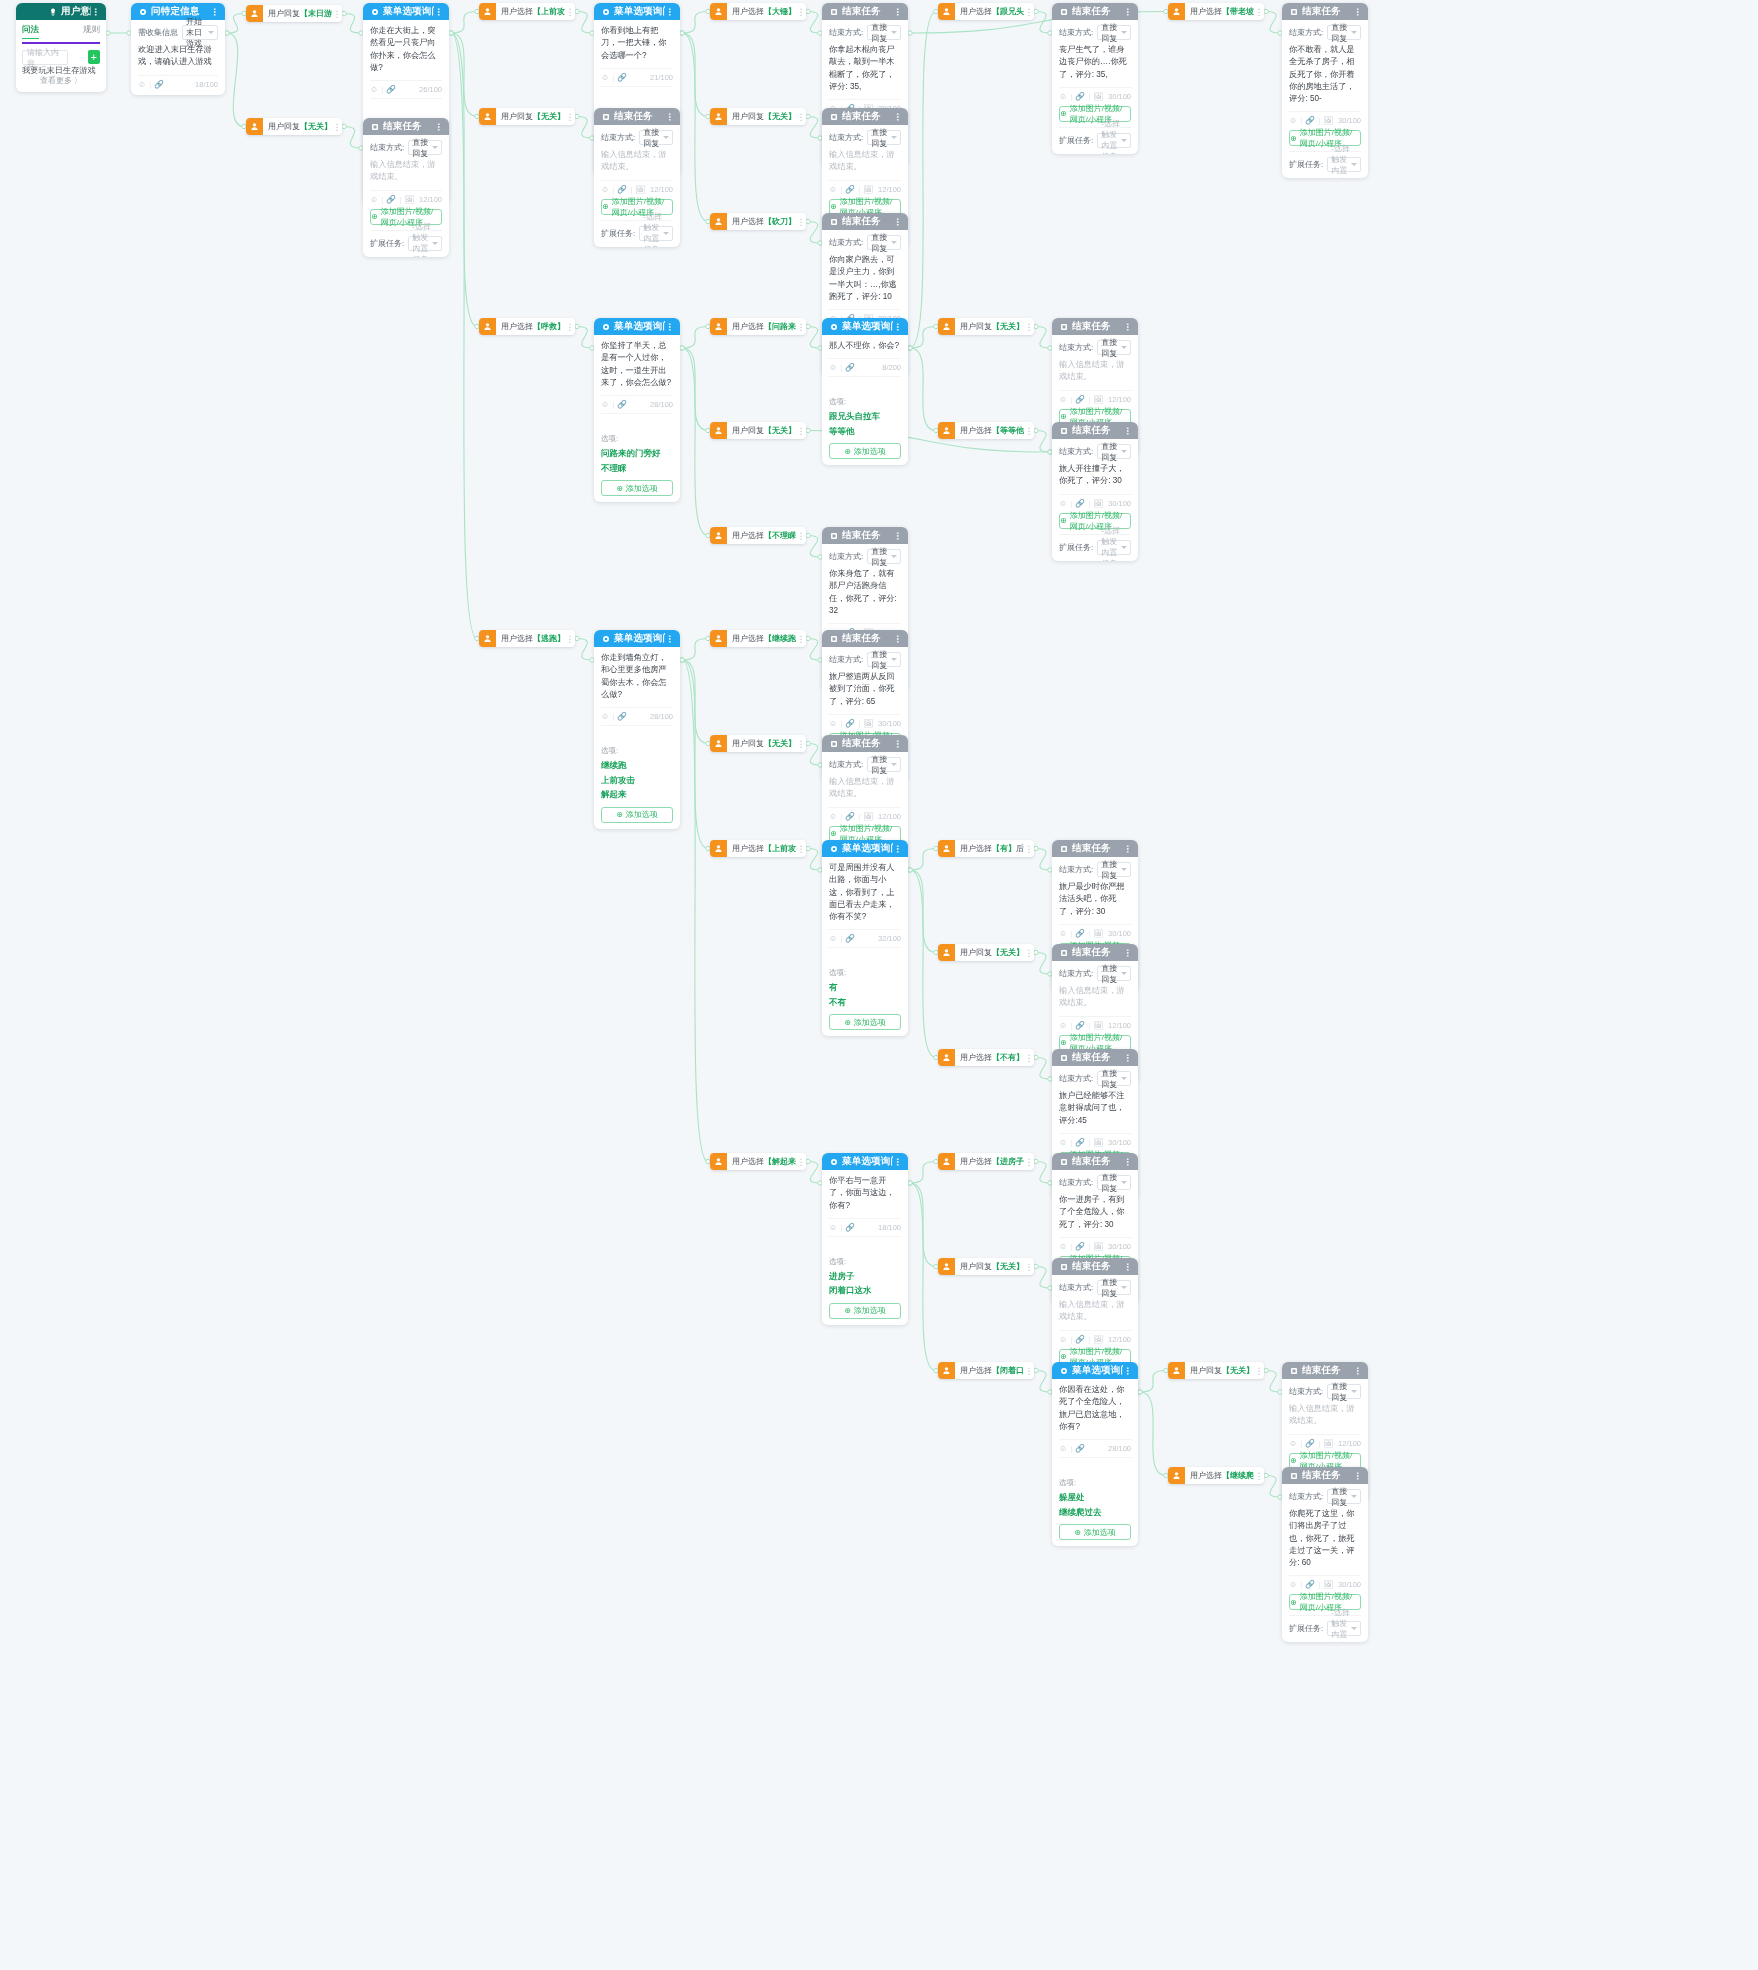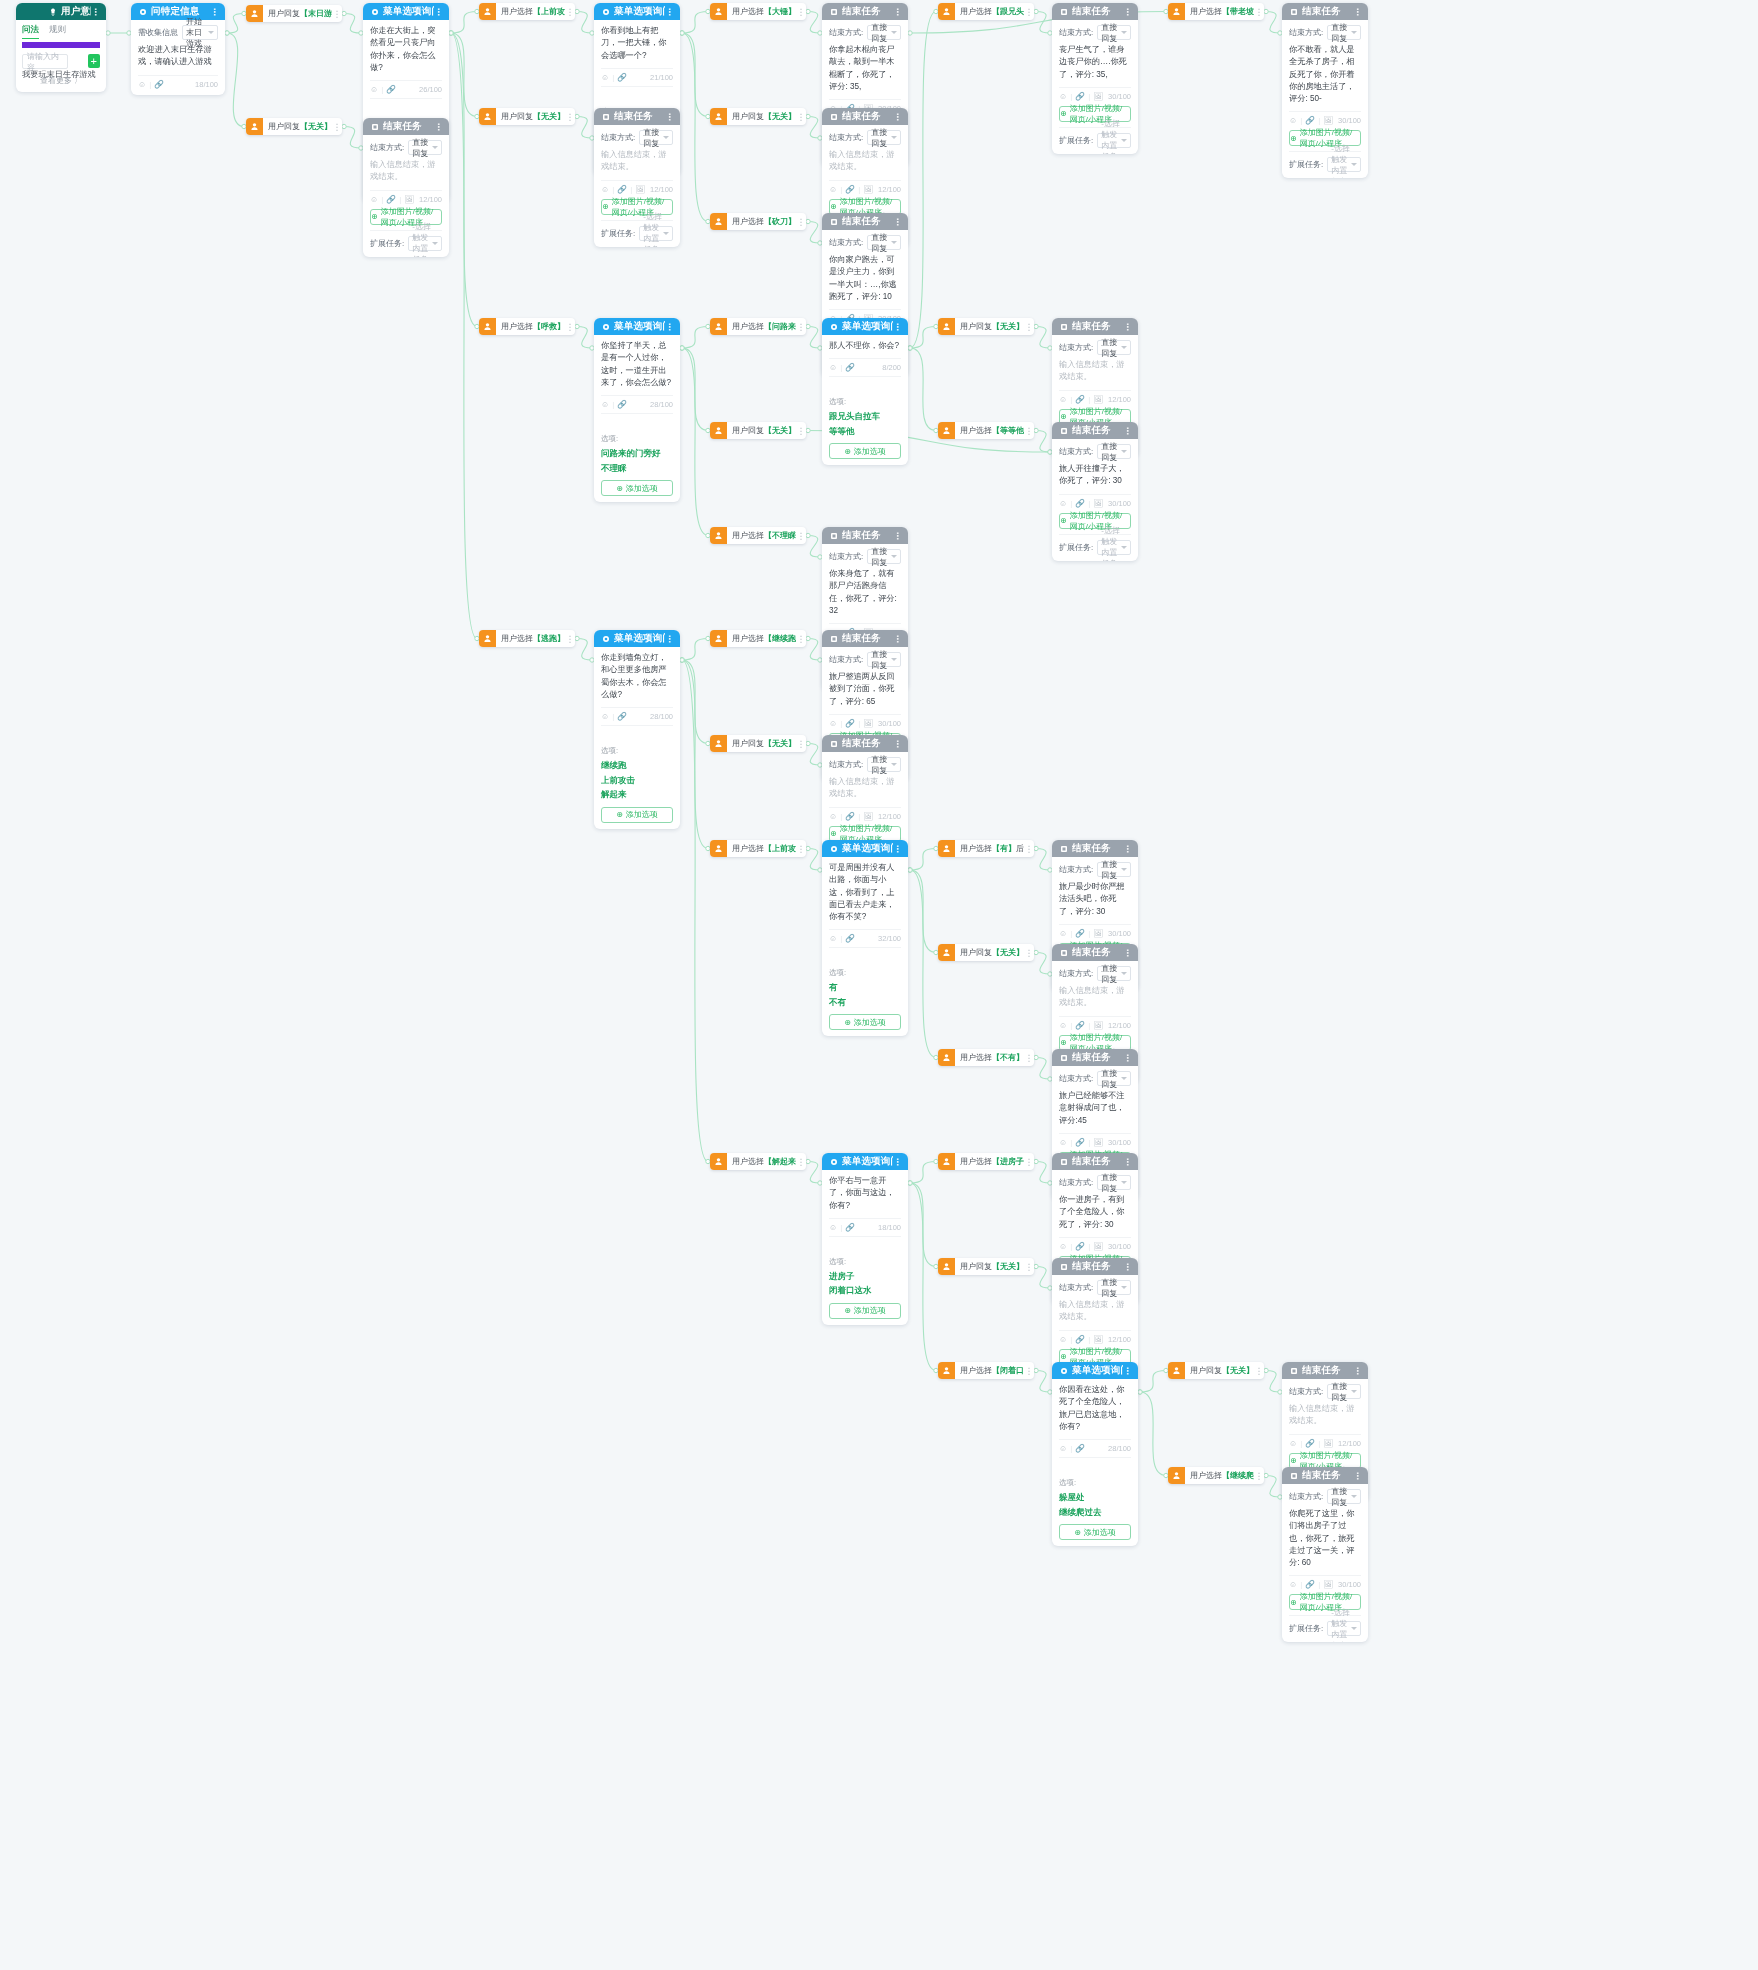--- a/index.html
+++ b/index.html
@@ -99,21 +99,21 @@
     width:17px;height:17px;flex:0 0 auto;background:#f5921e;
     display:flex;align-items:center;justify-content:center;
   }
   .pill .ptxt{
     flex:1 1 auto;padding:0 5px;font-size:8px;color:#4b5159;white-space:nowrap;overflow:hidden;
   }
   .pill .ptxt b{color:#1aa35c;font-weight:bold;}
   .pill .pdots{flex:0 0 auto;width:10px;text-align:center;color:#b9c0c7;font-size:9px;line-height:8px;}
 
   
-  .tabs{display:flex;gap:10px;border-bottom:6px solid #6d28d9;padding-bottom:3px;}
+  .tabs{display:flex;gap:10px;border-bottom:2px solid #6d28d9;padding-bottom:3px;justify-content:space-between;}
   .tab{font-size:8.5px;color:#8b939b;}
   .tab.on{color:#22a05a;font-weight:bold;border-bottom:1.5px solid #22c55e;padding-bottom:2px;}
   .inp-row{display:flex;gap:20px;margin-top:6px;}
   .inp{flex:1 1 auto;height:13px;border:1px solid #e2e6ea;border-radius:2px;font-size:8px;color:#b6bcc4;display:flex;align-items:center;padding:0 4px;background:#fff;}
   .addsq{width:14px;height:14px;background:#22c55e;border-radius:2px;color:#fff;font-size:11px;display:flex;align-items:center;justify-content:center;line-height:1;}
   .intent-item{font-size:8.2px;color:#4b5159;}
   .more{position:absolute;left:0;right:0;bottom:6px;text-align:center;font-size:8px;color:#9aa1a9;}
 </style>
 </head>
 <body>

